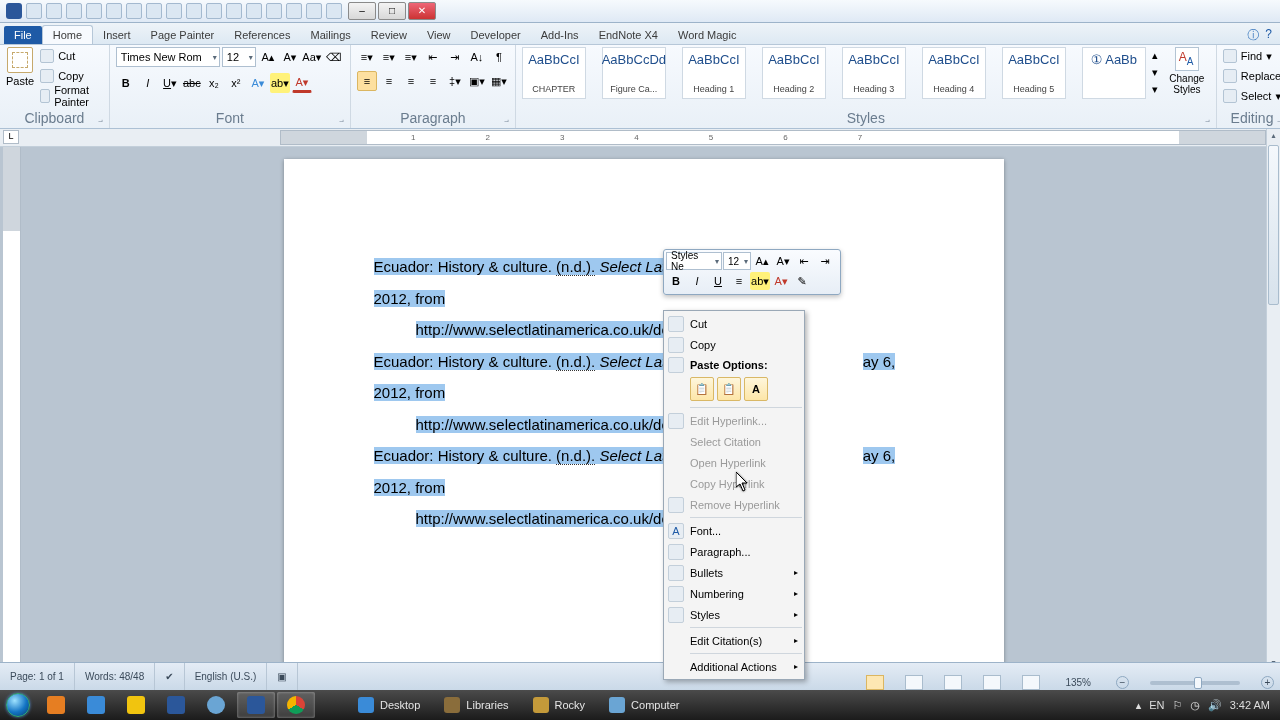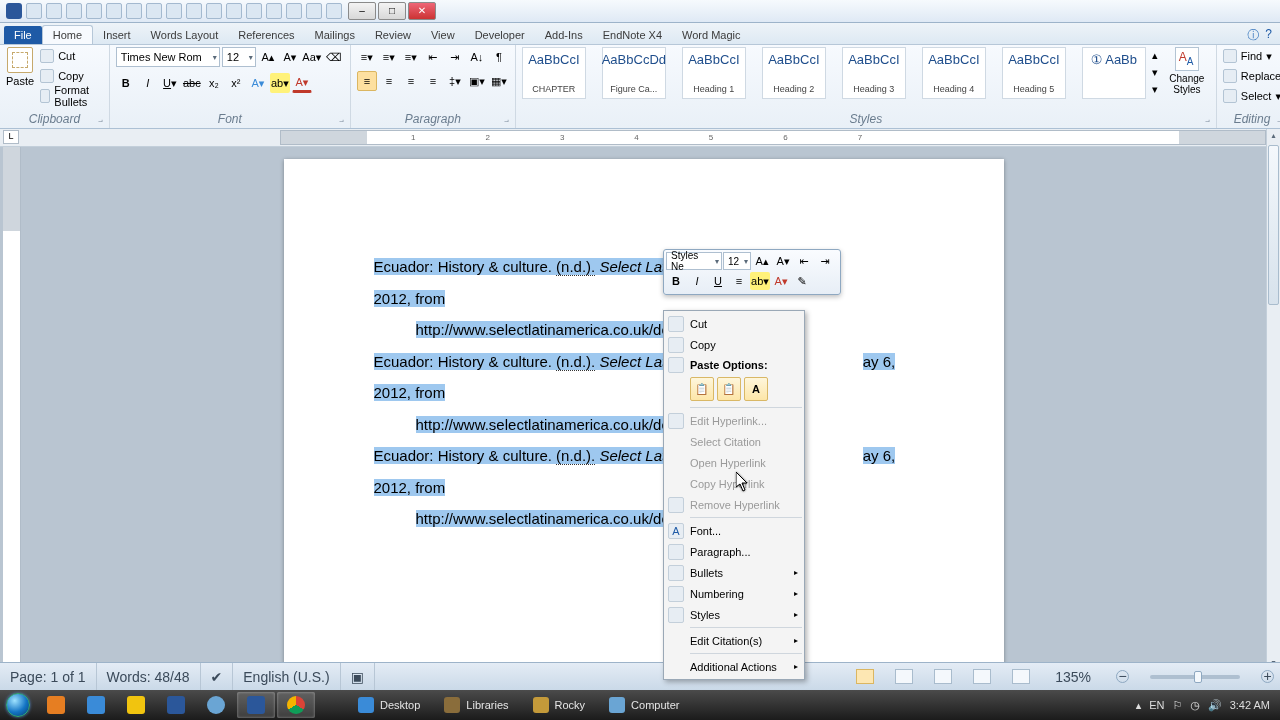--- a/index.html
+++ b/index.html
@@ -18,21 +18,21 @@
 
 .tabs { height: 22px; background: linear-gradient(#eef3f8,#dde9f3); border-bottom: 1px solid #b6c7d8; display: flex; align-items: flex-end; padding-left: 4px; }
 .tab { padding: 3px 10px; font-size: 11px; color: #3b3b3b; cursor: pointer; }
 .tab.file { background: #1e5aa6; color: #fff; border-radius: 2px 2px 0 0; }
 .tab.active { background: #f7fafe; border: 1px solid #b6c7d8; border-bottom: none; border-radius: 3px 3px 0 0; }
 .tabs-right { margin-left: auto; display: flex; gap: 6px; padding-right: 8px; color: #3f7bbf; font-size: 12px; }
 
 
 .ribbon { height: 84px; background: linear-gradient(#f7fafe,#e9f0f7); border-bottom: 1px solid #acc0d4; display: flex; }
 .group { border-right: 1px solid #cfd9e3; padding: 2px 6px 0; display: flex; flex-direction: column; justify-content: space-between; }
-.group-label { text-align: center; font-size: 12px; color: #6a7c8e; padding-bottom: 2px; position: relative; font-style: italic; }
+.group-label { text-align: center; font-size: 14px; color: #6a7c8e; padding-bottom: 2px; position: relative; }
 .group-label::after { content: "⌐"; position: absolute; right: 0; bottom: 2px; font-size: 8px; color: #7a8a9a; transform: rotate(180deg); }
 .group-body { display: flex; gap: 6px; flex: 1; align-items: flex-start; }
 .bigbtn { display: flex; flex-direction: column; align-items: center; gap: 2px; width: 38px; cursor: pointer; }
 .bigico { width: 26px; height: 26px; background: #fff; border: 1px solid #c6a96c; border-radius: 2px; position: relative; }
 .bigico::after { content: ""; position: absolute; inset: 4px; border: 1px dashed #c6a96c; }
 .minirow { display: flex; flex-direction: column; gap: 2px; }
 .mini { display: flex; align-items: center; gap: 4px; font-size: 11px; cursor: pointer; height: 18px; }
 .miniico { width: 14px; height: 14px; background: #e6edf4; border: 1px solid #b3c4d4; border-radius: 2px; }
 .fontbox { display: flex; gap: 2px; }
 .combo { height: 20px; background: #fff; border: 1px solid #aebfd0; font-size: 11px; padding: 0 14px 0 4px; position: relative; display: flex; align-items: center; }
@@ -79,21 +79,21 @@
 .ctxsep { height: 1px; background: #cfd6dd; margin: 2px 2px 2px 26px; }
 .pasteopts { display: flex; gap: 3px; padding: 3px 4px 4px 26px; }
 .pasteopt { width: 24px; height: 24px; background: linear-gradient(#fef6dc,#fde6a8); border: 1px solid #d9b866; border-radius: 2px; display:flex; align-items:center; justify-content:center; font-size:11px; cursor:pointer; }
 
 
 .vscroll { position: absolute; top: 129px; right: 0; bottom: 50px; width: 14px; background: #e9eef3; border-left: 1px solid #c3cfda; }
 .vscroll .thumb { position: absolute; left: 1px; right: 1px; top: 16px; height: 160px; background: linear-gradient(#f4f8fc,#d7e2ec); border: 1px solid #a9bccd; border-radius: 2px; }
 .vscroll .arrow { position:absolute; left:0; right:0; height:14px; text-align:center; font-size:8px; line-height:14px; color:#5a6a7a; background:#e9eef3; }
 
 
-.statusbar { position: absolute; left: 0; right: 0; bottom: 30px; height: 28px; background: linear-gradient(#e4ecf5,#cad9e8); border-top: 1px solid #9db3c9; display: flex; align-items: center; font-size: 14px; color: #3b4a5a; }
+.statusbar { position: absolute; left: 0; right: 0; bottom: 30px; height: 28px; background: linear-gradient(#e4ecf5,#cad9e8); border-top: 1px solid #9db3c9; display: flex; align-items: flex-end; font-size: 10px; color: #3b4a5a; }
 .statusbar .cell { padding: 0 10px; border-right: 1px solid #b7c6d5; height: 100%; display: flex; align-items: center; }
 .statusbar .right { margin-left: auto; display: flex; align-items: center; gap: 21px; padding-right: 6px; }
 .viewbtn { width: 18px; height: 15px; background: #f4f8fc; border: 1px solid #a9bccd; }
 .viewbtn.active { background: #fde7b3; border-color: #dbb661; }
 .zoomtrack { width: 90px; height: 4px; background: #aebfd0; position: relative; border-radius: 2px; }
 .zoomtrack .knob { position: absolute; left: 44px; top: -4px; width: 8px; height: 12px; background: #f4f8fc; border: 1px solid #8ea8c1; border-radius: 2px; }
 
 
 .taskbar { position: absolute; left: 0; right: 0; bottom: 0; height: 30px; background: linear-gradient(#4b4b4b,#1b1b1b); display: flex; align-items: center; color: #ddd; font-size: 11px; }
 .start { width: 36px; height: 30px; display: flex; align-items: center; justify-content: center; }
@@ -144,21 +144,21 @@
     <div>–</div>
     <div>□</div>
     <div class="close">✕</div>
   </div>
 </div>
 
 <div class="tabs">
   <div class="tab file">File</div>
   <div class="tab active">Home</div>
   <div class="tab">Insert</div>
-  <div class="tab">Words Layout</div>
+  <div class="tab">Page Painter</div>
   <div class="tab">References</div>
   <div class="tab">Mailings</div>
   <div class="tab">Review</div>
   <div class="tab">View</div>
   <div class="tab">Developer</div>
   <div class="tab">Add-Ins</div>
   <div class="tab">EndNote X4</div>
   <div class="tab">Word Magic</div>
   <div class="tabs-right">
     <span>ⓘ</span>
@@ -178,21 +178,21 @@
         <div class="mini">
             <div class="miniico"></div>
             <span>Cut</span>
           </div>
         <div class="mini">
             <div class="miniico"></div>
             <span>Copy</span>
           </div>
         <div class="mini">
             <div class="miniico"></div>
-            <span>Format Bullets</span>
+            <span>Format Painter</span>
           </div>
       </div>
     </div>
     <div class="group-label">Clipboard</div>
   </div>
 
   <div class="group" style="width:254px">
     <div class="group-body" style="flex-direction:column;">
       <div class="fontbox">
         <div class="combo" style="width:104px">Times New Rom</div>

